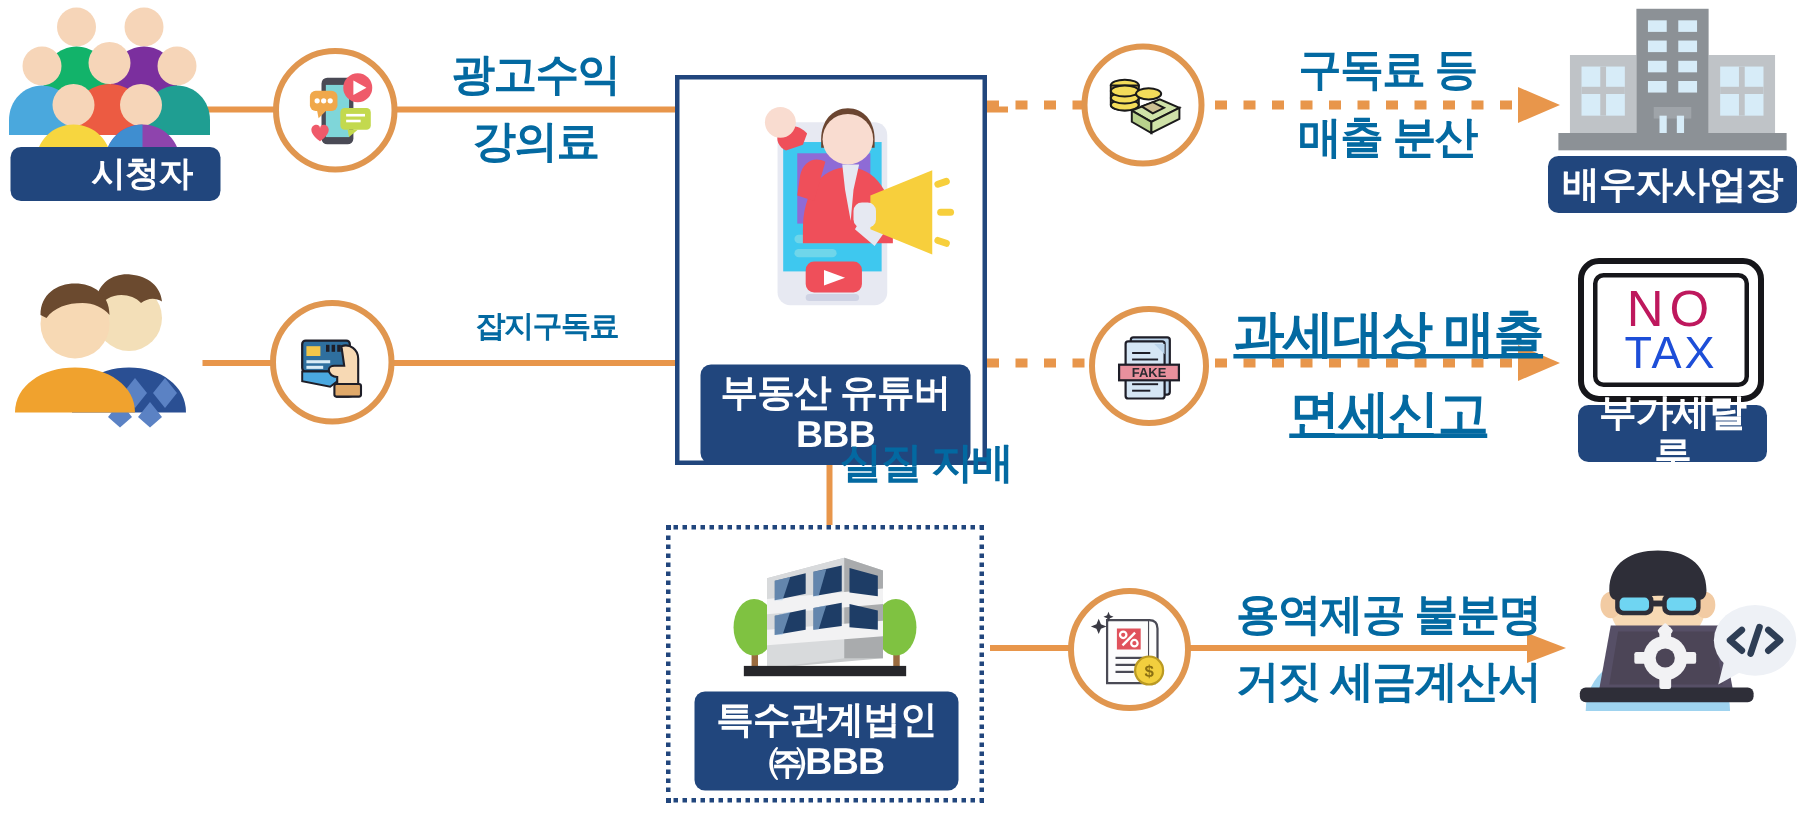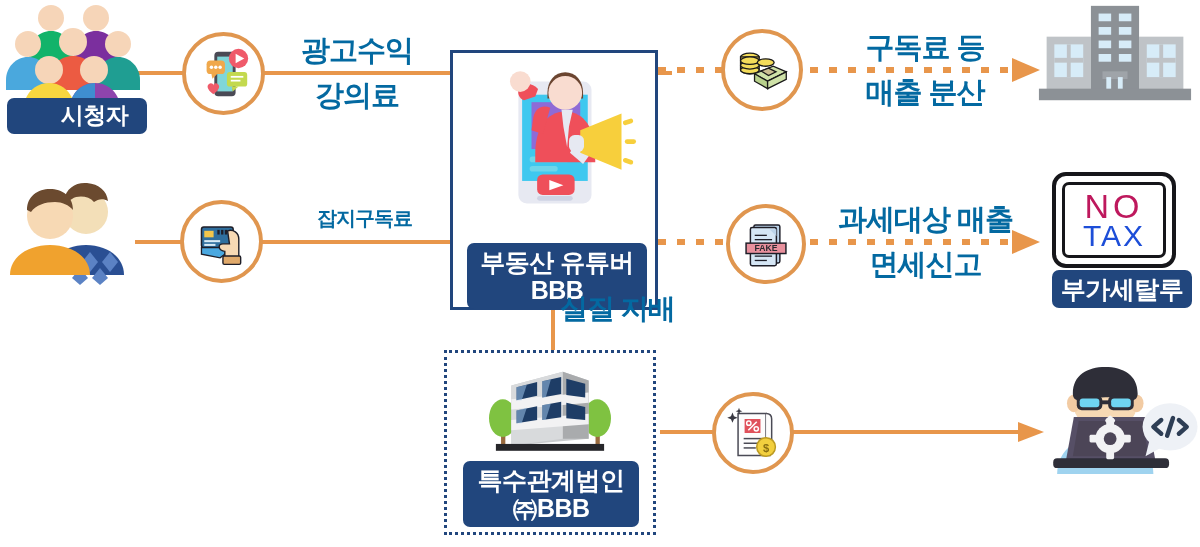--- a/index.html
+++ b/index.html
@@ -290,52 +290,53 @@
         <rect x="66" y="40" width="13" height="8"></rect>
           <rect x="87" y="40" width="13" height="8"></rect>
         <rect x="66" y="54" width="13" height="8"></rect>
           <rect x="87" y="54" width="13" height="8"></rect>
       </g>
       <rect x="70" y="72" width="26" height="8" fill="#9fa4a9"></rect>
       <rect x="74" y="78" width="5" height="18" fill="#d7ecf8"></rect>
       <rect x="86" y="78" width="5" height="18" fill="#d7ecf8"></rect>
       <rect x="4" y="90" width="158" height="12" fill="#8c9196"></rect>
     </svg>
+    <div class="pill" style="position:absolute; left:0px; top:102px; width:166px; height:38px; font-size:25px;">배우자사업장</div>
   </div>
 
   <div class="abs circle-node" style="left:726px; top:204px; width:80px; height:80px;">
     <svg viewBox="0 0 60 60" style="width:52px;height:52px;">
       <rect x="16" y="8" width="30" height="44" rx="2" fill="#bcd4ea" stroke="#1e1e28" stroke-width="1.7"></rect>
       <rect x="12" y="11" width="30" height="44" rx="2" fill="#d5e6f5" stroke="#1e1e28" stroke-width="1.7"></rect>
       <path d="M12 13h22l8 8v-8z" fill="#bcd4ea"></path>
       <g stroke="#1e1e28" stroke-width="1.5">
         <line x1="17" y1="20" x2="31" y2="20"></line>
         <line x1="17" y1="25" x2="37" y2="25"></line>
         <line x1="17" y1="44" x2="37" y2="44"></line>
         <line x1="17" y1="49" x2="31" y2="49"></line>
       </g>
       <rect x="7" y="29" width="46" height="12" fill="#e8909d" stroke="#1e1e28" stroke-width="1.7"></rect>
       <text x="30" y="38.5" font-family="'Liberation Sans',sans-serif" font-size="10" font-weight="bold" fill="#2a2a30" text-anchor="middle">FAKE</text>
     </svg>
   </div>
 
-  <div class="abs edge-label" style="left:818px; top:197px; width:215px; height:92px; font-size:29px; line-height:1.55;">과세대상 매출
+  <div class="abs edge-label" style="left:818px; top:197px; width:215px; height:92px; font-size:34px; line-height:1.55;text-decoration:underline;">과세대상 매출
 면세신고</div>
 
   <div class="abs" style="left:1044px; top:172px; width:140px; height:135px;">
     <div style="position:relative; width:124px; height:96px; margin:0 auto;
                 border:4px solid #16161a; border-radius:14px; background:#ffffff;">
       <div style="position:absolute; inset:6px; border:3px solid #16161a; border-radius:7px;
                   display:flex; flex-direction:column; align-items:center; justify-content:center;
                   line-height:0.95;">
         <span style="font-size:34px; color:#be185d; letter-spacing:4px;">NO</span>
         <span style="font-size:30px; color:#1d4ed8; letter-spacing:2px;">TAX</span>
       </div>
     </div>
-    <div class="pill" style="position:absolute; left:8px; top:98px; width:140px; height:38px; font-size:25px;">부가세탈루</div>
+    <div class="pill" style="position:absolute; left:8px; top:98px; width:126px; height:38px; font-size:25px;">부가세탈루</div>
   </div>
 
   <div class="abs circle-node" style="left:712px; top:392px; width:82px; height:82px;">
     <svg viewBox="0 0 60 60" style="width:56px;height:56px;">
       <path d="M14 9h30v40c0 3 2 5 5 5H14z" fill="#fdfdfd" stroke="#4a4a55" stroke-width="1.6"></path>
       <path d="M44 9c4 0 6 2 6 6v34c0 3-2 5-6 5" fill="#fdfdfd" stroke="#4a4a55" stroke-width="1.6"></path>
       <rect x="21" y="15" width="17" height="15" fill="#e0525c"></rect>
       <g stroke="#ffffff" stroke-width="1.7">
         <line x1="25" y1="27" x2="34" y2="18"></line>
       </g>
@@ -348,20 +349,22 @@
       </g>
       <circle cx="44" cy="45" r="10" fill="#f2cf3e" stroke="#bb9a22" stroke-width="1.6"></circle>
       <text x="44" y="50" font-family="'Liberation Sans',sans-serif" font-size="12" font-weight="bold" fill="#8a6f12" text-anchor="middle">$</text>
       <g fill="#3a3a44">
         <polygon points="8,8 9.6,12 13.6,13.6 9.6,15.2 8,19 6.4,15.2 2.4,13.6 6.4,12"></polygon>
         <polygon points="15,3 16,5.6 18.6,6.6 16,7.6 15,10.2 14,7.6 11.4,6.6 14,5.6"></polygon>
       </g>
     </svg>
   </div>
 
+  <div class="abs edge-label" style="left:798px; top:388px; width:255px; height:92px; font-size:29px; line-height:1.55;">용역제공 불분명
+거짓 세금계산서</div>
 
   <div class="abs" style="left:1038px; top:366px; width:162px; height:178px;">
     <svg viewBox="0 0 162 110" style="width:162px;height:108px;">
 
       <path d="M18 110c0-25 22-40 49-40s49 15 49 40z" fill="#9fd3ef"></path>
 
       <ellipse cx="67" cy="36" rx="33" ry="32" fill="#f7d9b4"></ellipse>
       <ellipse cx="35" cy="38" rx="7" ry="9" fill="#f2cba3"></ellipse>
       <ellipse cx="99" cy="38" rx="7" ry="9" fill="#f2cba3"></ellipse>
       <path d="M34 28c0-19 15-27 33-27s33 8 33 27c0 5-3 8-8 6-6-3-34-3-50 0-5 2-8-1-8-6z" fill="#2e2e38"></path>

